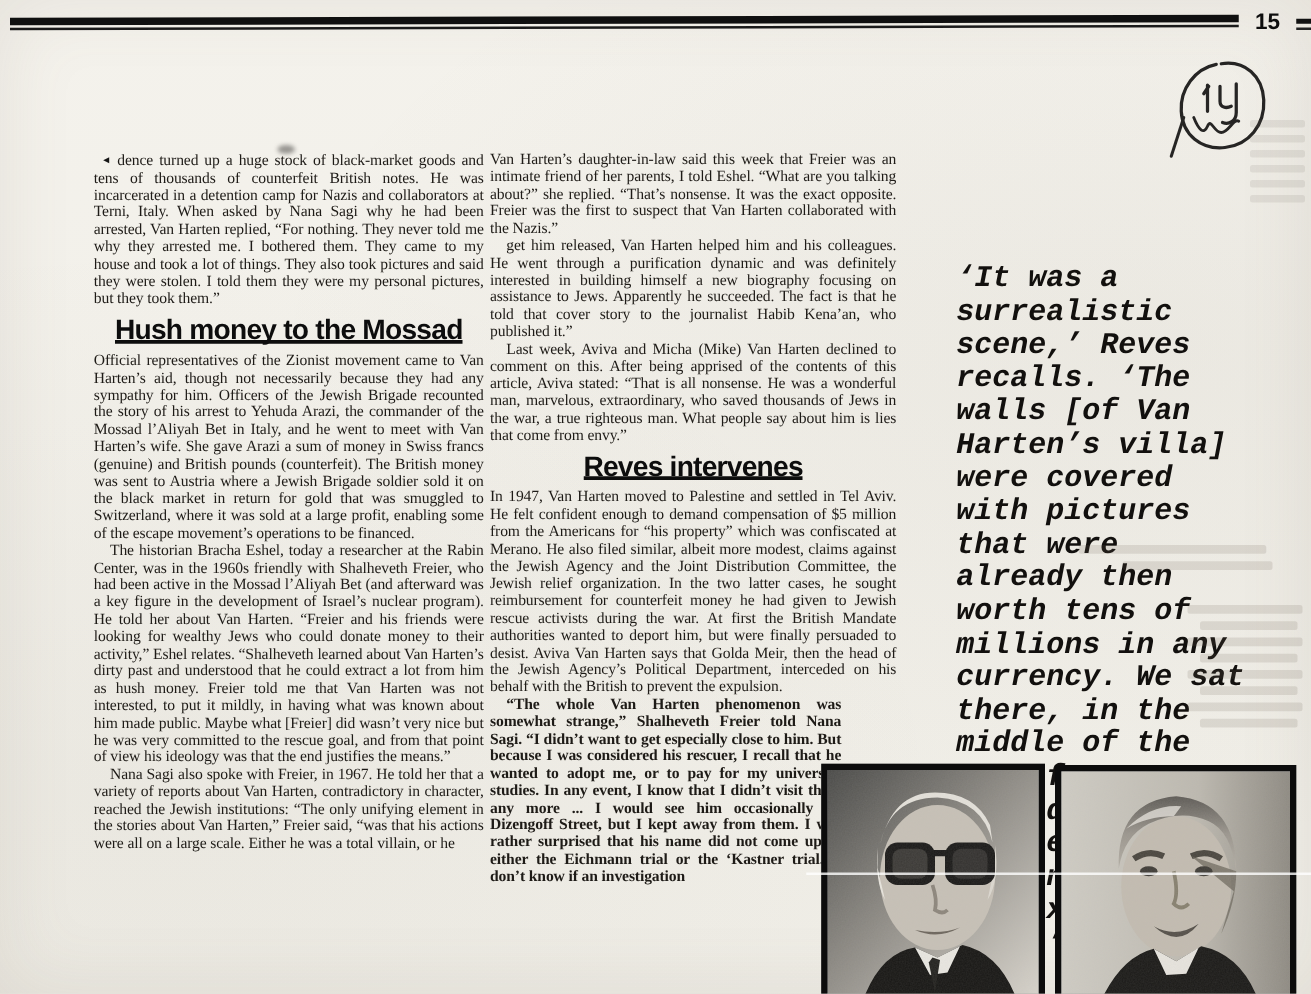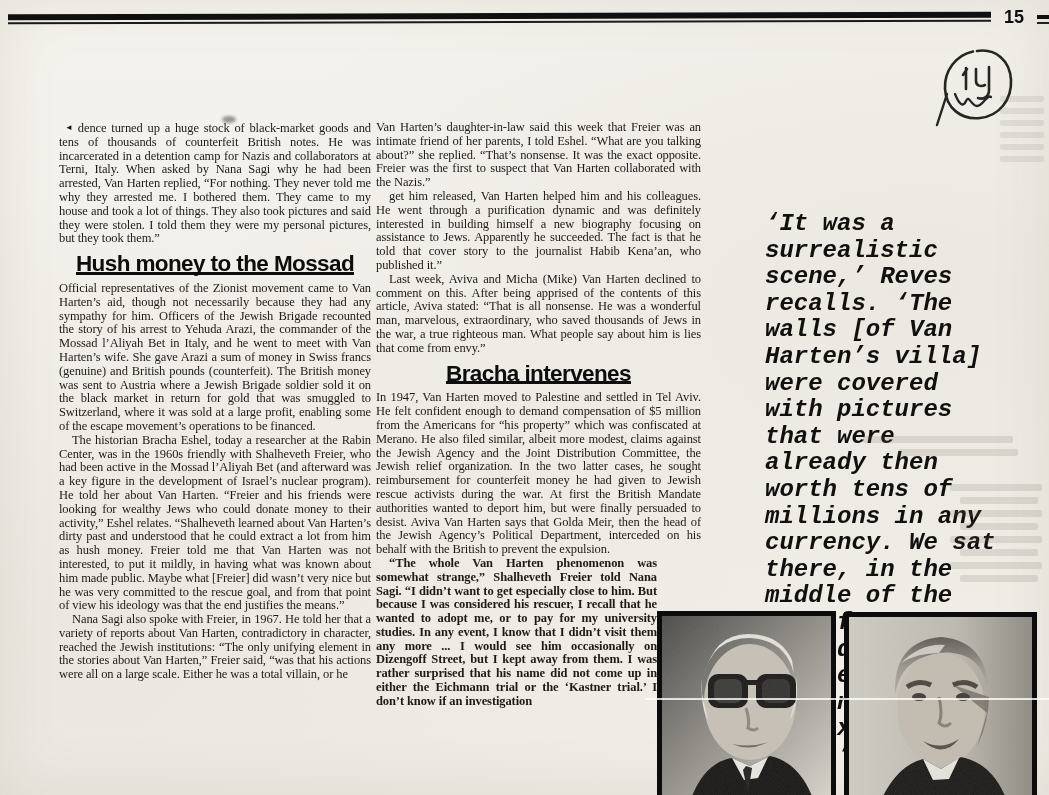--- a/index.html
+++ b/index.html
@@ -22,21 +22,21 @@
   .rule-main{ position:absolute; left:8px; top:13px; width:983px; height:6px; background:#101010; transform:rotate(-0.15deg); }
   .rule-thin{ position:absolute; left:8px; top:21px; width:983px; height:2px; background:#1a1a1a; transform:rotate(-0.15deg); }
   .folio{
     position:absolute; left:1004px; top:7px;
     font-family:"Liberation Sans", sans-serif; font-weight:bold; font-size:18px; color:#0e0e0e;
   }
   .rule-r1{ position:absolute; left:1037px; top:15px; width:12px; height:4px; background:#111; }
   .rule-r2{ position:absolute; left:1037px; top:22px; width:12px; height:2px; background:#222; }
   .handmark{ position:absolute; left:933px; top:42px; width:88px; height:90px; }
   
-  .col{ position:absolute; top:121px; text-align:justify; font-size:12.5px; line-height:13.8px; letter-spacing:-0.1px; color:#1e1b17; hyphens:auto; }
+  .col{ position:absolute; top:121px; text-align:justify; font-size:12.5px; line-height:13.8px; letter-spacing:-0.1px; color:#1e1b17; hyphens:auto;margin-left:16px; }
   .col1{ left:59px;  width:312px; }
   .col2{ left:376px; width:325px; }
   .para{ margin:0; }
   .para + .para{ text-indent:13px; }
   .para.narrow{ width:281px;font-weight:bold; }
   .cont-marker{ font-size:8px; vertical-align:2px; margin:0 5px 0 6px; color:#141414; }
   h2.head{
     font-family:"Liberation Sans", sans-serif; font-weight:bold;
     font-size:22.5px; letter-spacing:-0.6px; color:#0d0d0d;
     text-align:center; margin:11px 0 7px;
@@ -95,21 +95,21 @@
     <h2 class="head"><span>Hush money to the Mossad</span></h2>
     <p class="para">Official representatives of the Zionist movement came to Van Harten’s aid, though not necessarily because they had any sympathy for him. Officers of the Jewish Brigade recounted the story of his arrest to Yehuda Arazi, the commander of the Mossad l’Aliyah Bet in Italy, and he went to meet with Van Harten’s wife. She gave Arazi a sum of money in Swiss francs (genuine) and British pounds (counterfeit). The British money was sent to Austria where a Jewish Brigade soldier sold it on the black market in return for gold that was smuggled to Switzerland, where it was sold at a large profit, enabling some of the escape movement’s operations to be financed.</p>
     <p class="para">The historian Bracha Eshel, today a researcher at the Rabin Center, was in the 1960s friendly with Shalheveth Freier, who had been active in the Mossad l’Aliyah Bet (and afterward was a key figure in the development of Israel’s nuclear program). He told her about Van Harten. “Freier and his friends were looking for wealthy Jews who could donate money to their activity,” Eshel relates. “Shalheveth learned about Van Harten’s dirty past and understood that he could extract a lot from him as hush money. Freier told me that Van Harten was not interested, to put it mildly, in having what was known about him made public. Maybe what [Freier] did wasn’t very nice but he was very committed to the rescue goal, and from that point of view his ideology was that the end justifies the means.”</p>
     <p class="para">Nana Sagi also spoke with Freier, in 1967. He told her that a variety of reports about Van Harten, contradictory in character, reached the Jewish institutions: “The only unifying element in the stories about Van Harten,” Freier said, “was that his actions were all on a large scale. Either he was a total villain, or he</p>
   </div>
 
   <div class="col col2">
     <p class="para">Van Harten’s daughter-in-law said this week that Freier was an intimate friend of her parents, I told Eshel. “What are you talking about?” she replied. “That’s nonsense. It was the exact opposite. Freier was the first to suspect that Van Harten collaborated with the Nazis.”</p>
     <p class="para">get him released, Van Harten helped him and his colleagues. He went through a purification dynamic and was definitely interested in building himself a new biography focusing on assistance to Jews. Apparently he succeeded. The fact is that he told that cover story to the journalist Habib Kena’an, who published it.”</p>
     <p class="para">Last week, Aviva and Micha (Mike) Van Harten declined to comment on this. After being apprised of the contents of this article, Aviva stated: “That is all nonsense. He was a wonderful man, marvelous, extraordinary, who saved thousands of Jews in the war, a true righteous man. What people say about him is lies that come from envy.”</p>
-    <h2 class="head"><span>Bracha intervenes</span></h2>
+    <h2 class="head"><span>Reves intervenes</span></h2>
     <p class="para">In 1947, Van Harten moved to Palestine and settled in Tel Aviv. He felt confident enough to demand compensation of $5 million from the Americans for “his property” which was confiscated at Merano. He also filed similar, albeit more modest, claims against the Jewish Agency and the Joint Distribution Committee, the Jewish relief organization. In the two latter cases, he sought reimbursement for counterfeit money he had given to Jewish rescue activists during the war. At first the British Mandate authorities wanted to deport him, but were finally persuaded to desist. Aviva Van Harten says that Golda Meir, then the head of the Jewish Agency’s Political Department, interceded on his behalf with the British to prevent the expulsion.</p>
     <p class="para narrow">“The whole Van Harten phenomenon was somewhat strange,” Shalheveth Freier told Nana Sagi. “I didn’t want to get especially close to him. But because I was considered his rescuer, I recall that he wanted to adopt me, or to pay for my university studies. In any event, I know that I didn’t visit them any more ... I would see him occasionally on Dizengoff Street, but I kept away from them. I was rather surprised that his name did not come up in either the Eichmann trial or the ‘Kastner trial.’ I don’t know if an investigation</p>
   </div>
 
   <div class="pullquote">‘It was a surrealistic scene,’ Reves recalls. ‘The walls [of Van Harten’s villa] were covered with pictures that were already then worth tens of millions in any currency. We sat there, in the middle of the war, four Jews, in a dazzling palace with servants dishing out excellent food.’</div>
 
   <div class="ghost ghost-a">
       <i></i>
       <i></i>
     </div>

